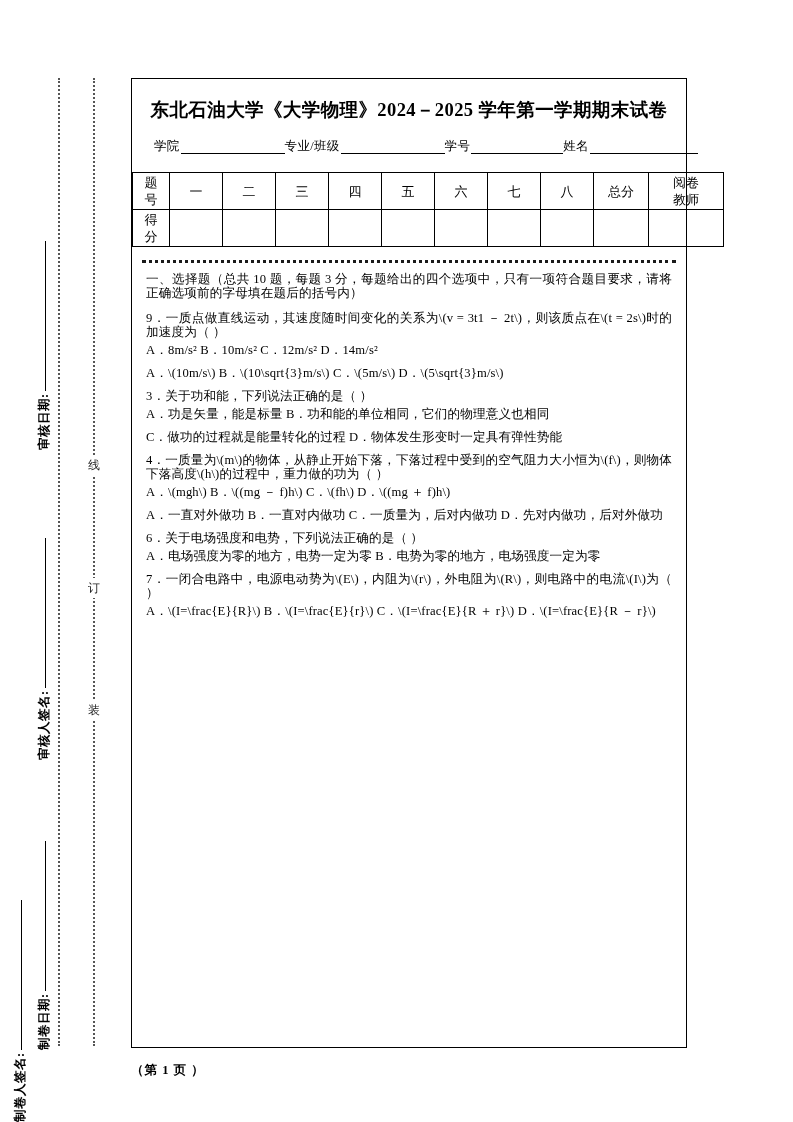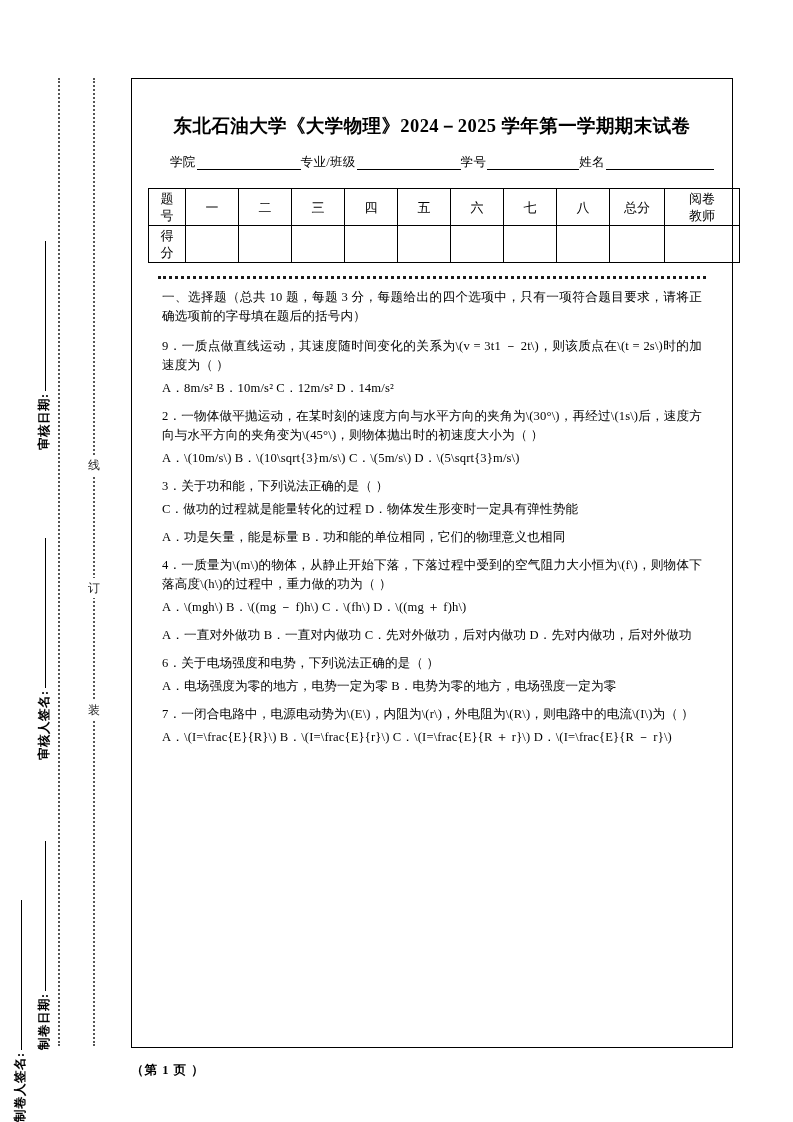--- a/index.html
+++ b/index.html
@@ -74,25 +74,25 @@
   #v-shenhe-date   { top: 450px;  left: 36px; }
   #v-shenhe-sign   { top: 760px;  left: 36px; }
   #v-zhijuan-date  { top: 1050px; left: 36px; }
   #v-zhijuan-sign  { top: 1122px; left: 12px; }
 
   
   #exam-frame {
     position: absolute;
     left: 131px;
     top: 78px;
-    width: 602px;
+    width: 556px;
     height: 970px;
     border: 1.4px solid #000;
     box-sizing: border-box;
-    padding: 16px;
+    padding: 0;
   }
 
   #paper-title {
     text-align: center;
     font-size: 18.5px;
     font-weight: bold;
     letter-spacing: 0.4px;
     margin: 19px 0 0 0;
     padding: 0 8px;
     line-height: 24px;
@@ -146,21 +146,21 @@
   #divider-dotted {
     margin: 13px 10px 0 10px;
     border-top: 3.2px dotted #1a1a1a;
     height: 0;
   }
 
   
   #question-body {
     margin: 9px 14px 0 14px;
     font-size: 12.6px;
-    line-height: 19px;
+    line-height: 14px;
     letter-spacing: 0.15px;
     text-align: justify;
   }
   .qline { margin: 0 0 9px 0; }
   .section-head { margin-bottom: 11px; }
   .options { margin: 0 0 9px 0; }
   .qstem { margin: 0 0 4px 0; }
 
   
   #page-footer {
@@ -271,31 +271,30 @@
 
   <div id="divider-dotted"></div>
 
   <div id="question-body">
 
     <div class="qline section-head">一、选择题（总共 10 题，每题 3 分，每题给出的四个选项中，只有一项符合题目要求，请将正确选项前的字母填在题后的括号内）</div>
 
     <div class="qline qstem">9．一质点做直线运动，其速度随时间变化的关系为\(v = 3t1 － 2t\)，则该质点在\(t = 2s\)时的加速度为（  ）</div>
     <div class="qline options">A．8m/s²  B．10m/s²  C．12m/s²  D．14m/s²</div>
 
-    <div class="qline qstem">2．一物体做平抛运动，在某时刻的速度方向与水平方向的夹角为\(30°\)，再经过\(1s\)后，速度方向与水平方向的夹角变为\(45°\)，则物体抛出时的初速度大小为（  ）</div>
     <div class="qline options">A．\(10m/s\)  B．\(10\sqrt{3}m/s\)  C．\(5m/s\)  D．\(5\sqrt{3}m/s\)</div>
 
     <div class="qline qstem">3．关于功和能，下列说法正确的是（  ）</div>
+    <div class="qline options">A．功是矢量，能是标量  B．功和能的单位相同，它们的物理意义也相同</div>
     <div class="qline options">C．做功的过程就是能量转化的过程  D．物体发生形变时一定具有弹性势能</div>
-    <div class="qline options">A．功是矢量，能是标量  B．功和能的单位相同，它们的物理意义也相同</div>
 
     <div class="qline qstem">4．一质量为\(m\)的物体，从静止开始下落，下落过程中受到的空气阻力大小恒为\(f\)，则物体下落高度\(h\)的过程中，重力做的功为（  ）</div>
     <div class="qline options">A．\(mgh\)  B．\((mg － f)h\)  C．\(fh\)  D．\((mg ＋ f)h\)</div>
 
-    <div class="qline options">A．一直对外做功  B．一直对内做功  C．先对外做功，后对内做功  D．先对内做功，后对外做功</div>
+    <div class="qline options">A．一直对外做功  B．一直对内做功  C．一质量为，后对内做功  D．先对内做功，后对外做功</div>
 
     <div class="qline qstem">6．关于电场强度和电势，下列说法正确的是（  ）</div>
     <div class="qline options">A．电场强度为零的地方，电势一定为零  B．电势为零的地方，电场强度一定为零</div>
 
     <div class="qline qstem">7．一闭合电路中，电源电动势为\(E\)，内阻为\(r\)，外电阻为\(R\)，则电路中的电流\(I\)为（  ）</div>
     <div class="qline options">A．\(I=\frac{E}{R}\)    B．\(I=\frac{E}{r}\)    C．\(I=\frac{E}{R ＋ r}\)    D．\(I=\frac{E}{R － r}\)</div>
 
   </div>
 </div>
 

